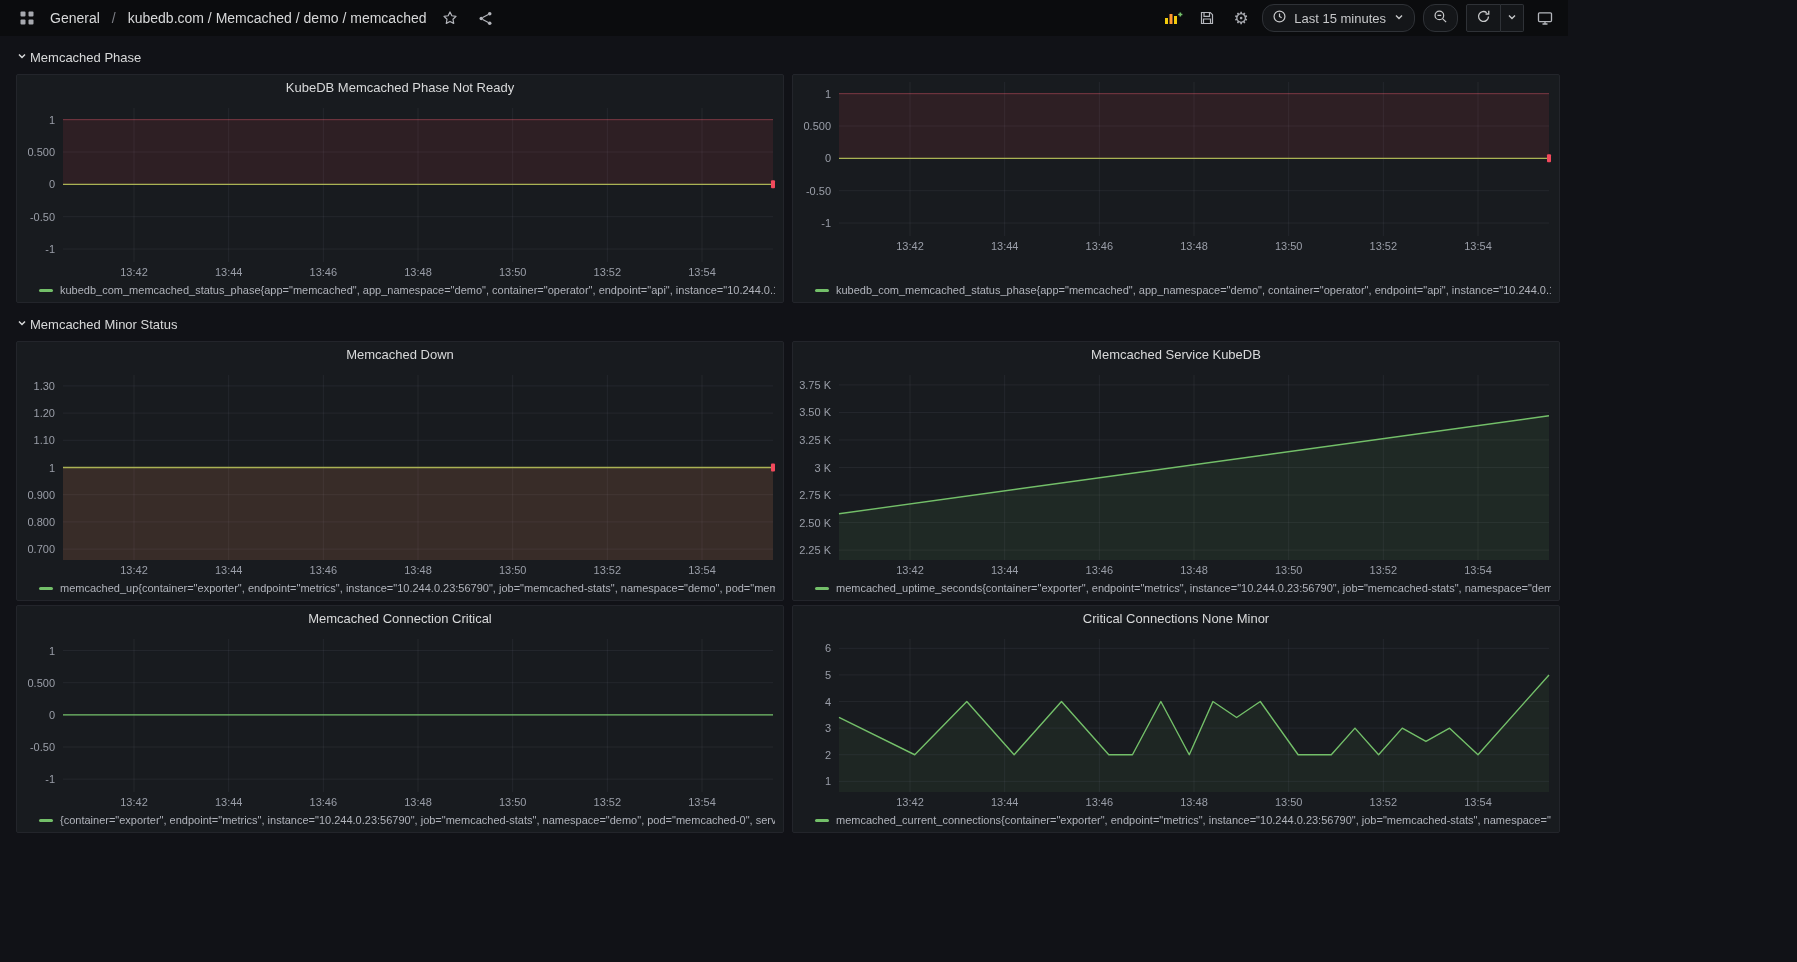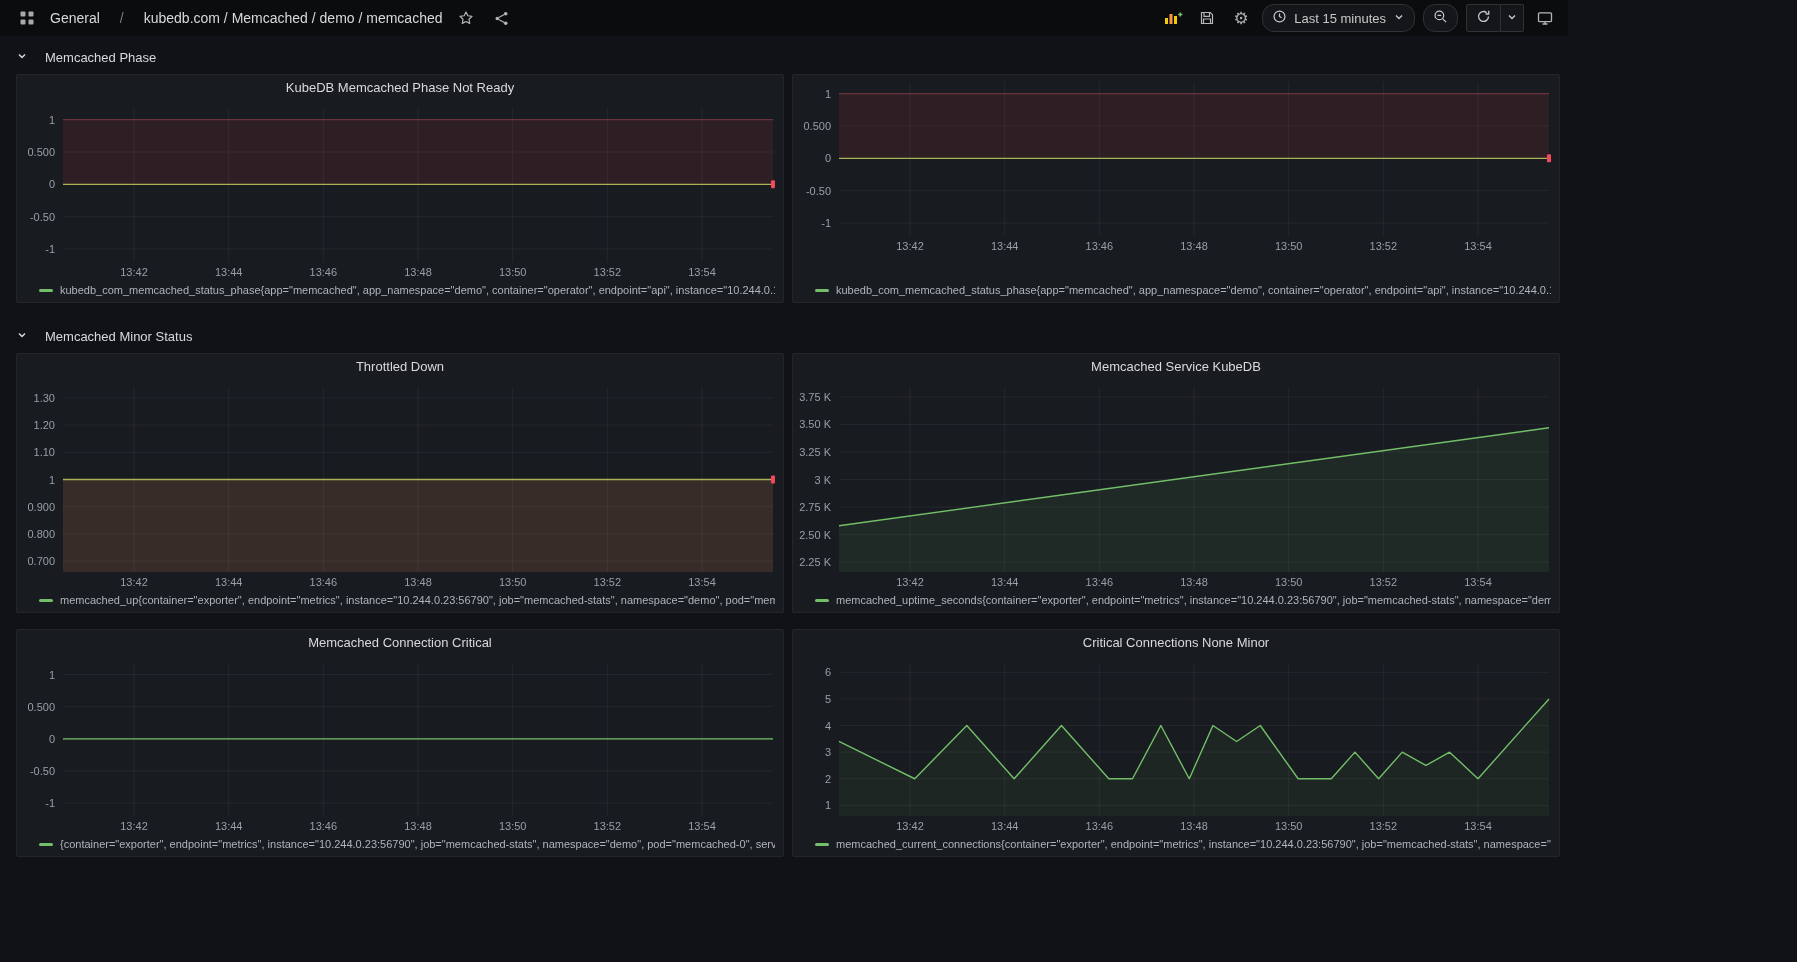--- a/index.html
+++ b/index.html
@@ -4,39 +4,39 @@
 <style>
   *{margin:0;padding:0;box-sizing:border-box}
   html{background:#111217}
   body{width:1797px;height:962px;overflow:hidden;background:#111217;
        font-family:"Liberation Sans",sans-serif;color:#d8d9da}
 
   
   .topnav{width:1568px;height:36px;background:#0b0c0e;display:flex;
           align-items:center;justify-content:space-between;padding:0 10px 0 14px}
   .nav-left{display:flex;align-items:center;gap:10px}
-  .breadcrumb{display:flex;align-items:flex-start;gap:20px;font-size:14px}
+  .breadcrumb{display:flex;align-items:flex-start;gap:12px;font-size:14px}
   .crumb{color:#d8d9da;cursor:pointer}
   .crumb-sep{color:#7b7d84}
   .icon-btn{background:none;border:none;color:#a7a9af;display:inline-flex;
             align-items:center;justify-content:center;width:26px;height:26px;cursor:pointer}
   .nav-right{display:flex;align-items:center;gap:8px}
   .toolbar-btn{height:28px;display:inline-flex;align-items:center;gap:7px;padding:0 9px;
                background:#141619;border:1px solid #2f3237;border-radius:12px;
                color:#c7c8ca;font-size:13px;cursor:pointer}
   .btn-group{display:inline-flex}
   .btn-group .toolbar-btn:first-child{border-radius:2px 0 0 2px}
   .btn-group .toolbar-btn:last-child{border-left:none;border-radius:0 2px 2px 0;padding:0 5px}
   .gear{font-size:17px;line-height:1;color:#a7a9af}
 
   
   .dashboard{width:1568px;padding:4px 8px 0 16px}
-  .row-header{height:34px;display:flex;align-items:center;gap:17px;cursor:pointer}
+  .row-header{height:34px;display:flex;align-items:center;gap:2px;cursor:pointer}
   .row-title{font-size:13px;font-weight:500;color:#d8d9da}
-  .panel-row{display:grid;grid-template-columns:1fr 1fr;gap:8px;margin-bottom:16px}
+  .panel-row{display:grid;grid-template-columns:1fr 1fr;gap:8px;margin-bottom:4px}
   .panel{background:#181b1f;border:1px solid #23252b;border-radius:2px;
          display:flex;flex-direction:column;overflow:hidden}
   .r1 .panel{height:229px}
   .r2 .panel{height:260px}
   .r3 .panel{height:228px}
   .panel-header{flex:none;height:26px;line-height:26px;text-align:center;
                 font-size:13px;font-weight:500;color:#d8d9da;cursor:pointer;
                 white-space:nowrap;overflow:hidden}
   .chart{flex:1;min-height:0}
   .chart-svg{display:block}
@@ -249,21 +249,21 @@
     <span>
       <svg width="12" height="12" viewBox="0 0 12 12" fill="none" stroke="#d8d9da" stroke-width="1.5">
           <path d="M3 4.5l3 3 3-3"></path>
         </svg>
     </span>
     <span class="row-title">Memcached Minor Status</span>
   </div>
 
   <div class="panel-row r2">
     <section class="panel">
-      <header class="panel-header">Throttled Down</header>
+      <header class="panel-header">Memcached Down</header>
       <div class="chart">
           <svg class="chart-svg" width="766" height="212">
             <rect x="46" y="99.50000000000001" width="710" height="92.49999999999999" fill="rgba(242,73,92,0.10)"></rect>
             <line x1="46" y1="181.11764705882354" x2="756" y2="181.11764705882354" stroke="rgba(204,204,220,0.07)"></line>
             <text x="38" y="185.11764705882354" text-anchor="end" fill="#9a9ea8">0.700</text>
             <line x1="46" y1="153.91176470588235" x2="756" y2="153.91176470588235" stroke="rgba(204,204,220,0.07)"></line>
             <text x="38" y="157.91176470588235" text-anchor="end" fill="#9a9ea8">0.800</text>
             <line x1="46" y1="126.70588235294119" x2="756" y2="126.70588235294119" stroke="rgba(204,204,220,0.07)"></line>
             <text x="38" y="130.7058823529412" text-anchor="end" fill="#9a9ea8">0.900</text>
             <line x1="46" y1="99.50000000000001" x2="756" y2="99.50000000000001" stroke="rgba(204,204,220,0.07)"></line>

